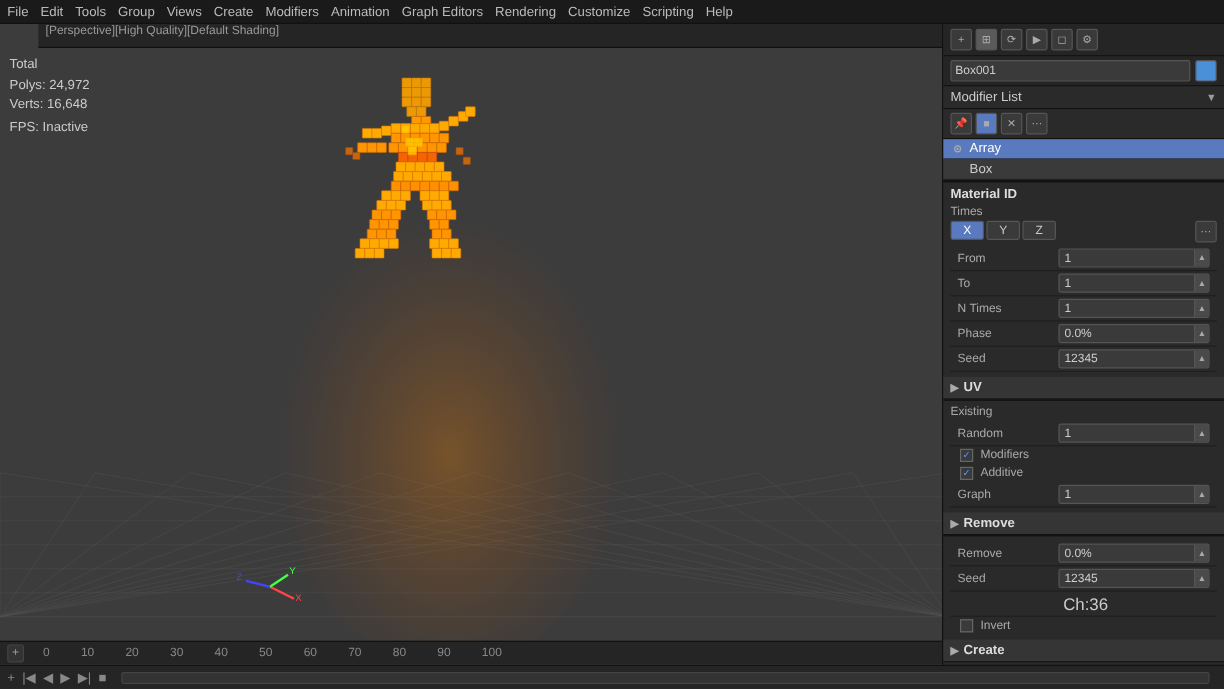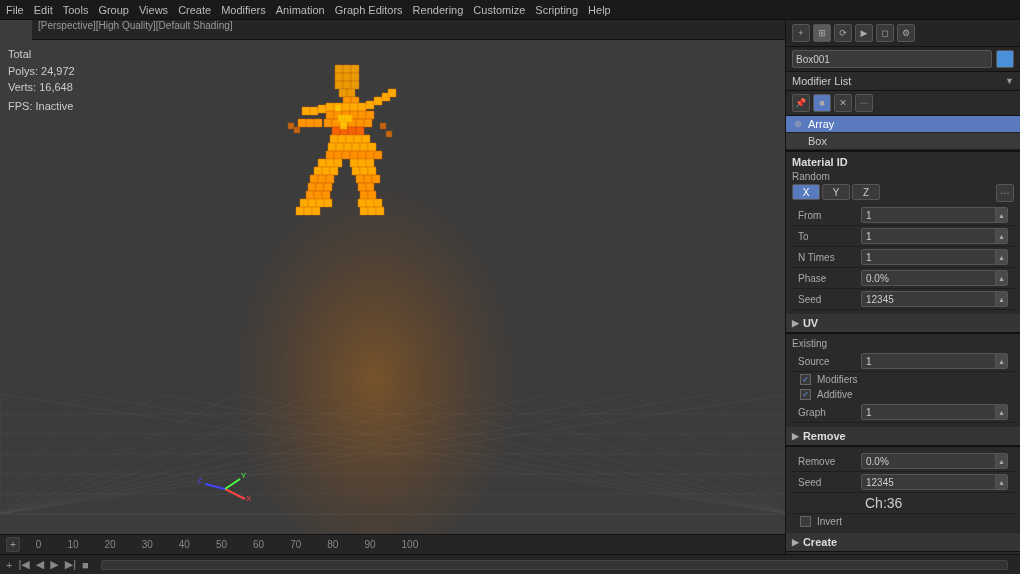--- a/index.html
+++ b/index.html
@@ -243,21 +243,21 @@
 
     
     .prop-row {
       display: flex;
       align-items: center;
       padding: 2px 6px;
       border-bottom: 1px solid #1e1e1e;
       min-height: 18px;
     }
     .prop-label {
-      width: 63px;
+      width: 84px;
       font-size: 10px;
       color: #aaa;
       flex-shrink: 0;
     }
     .prop-value {
       flex: 1;
       height: 16px;
       background: #3a3a3a;
       border: 1px solid #555;
       border-radius: 2px;
@@ -732,21 +732,21 @@
       </div>
 
       <div class="modifier-entry">
         <div class="mod-eye"></div>
         <span class="mod-name">Box</span>
       </div>
     </div>
 
     <div class="mat-id-section">
       <div class="mat-id-header">Material ID</div>
-      <div style="font-size:10px; color:#aaa; margin-bottom:2px;">Random</div>
+      <div style="font-size:10px; color:#aaa; margin-bottom:2px;">Times</div>
 
       <div class="xyz-btn-row">
         <div class="xyz-tab-btn active">X</div>
         <div class="xyz-tab-btn">Y</div>
         <div class="xyz-tab-btn">Z</div>
         <div class="icon-btn" style="margin-left:auto;">⋯</div>
       </div>
 
 
       <div class="prop-row">
@@ -786,21 +786,21 @@
       </div>
     </div>
 
     <div class="section-header">
       <span class="section-arrow">▶</span>
       <span>UV</span>
     </div>
     <div class="uv-section">
       <div style="font-size:10px; color:#aaa; margin-bottom:2px;">Existing</div>
       <div class="prop-row">
-        <span class="prop-label">Source</span>
+        <span class="prop-label">Random</span>
         <div class="prop-value">
           <span>1</span>
           <span class="arrow-btn">▲</span>
         </div>
       </div>
       <div class="check-row">
         <div class="check-box checked">✓</div>
         <span class="check-label">Modifiers</span>
       </div>
       <div class="check-row">

